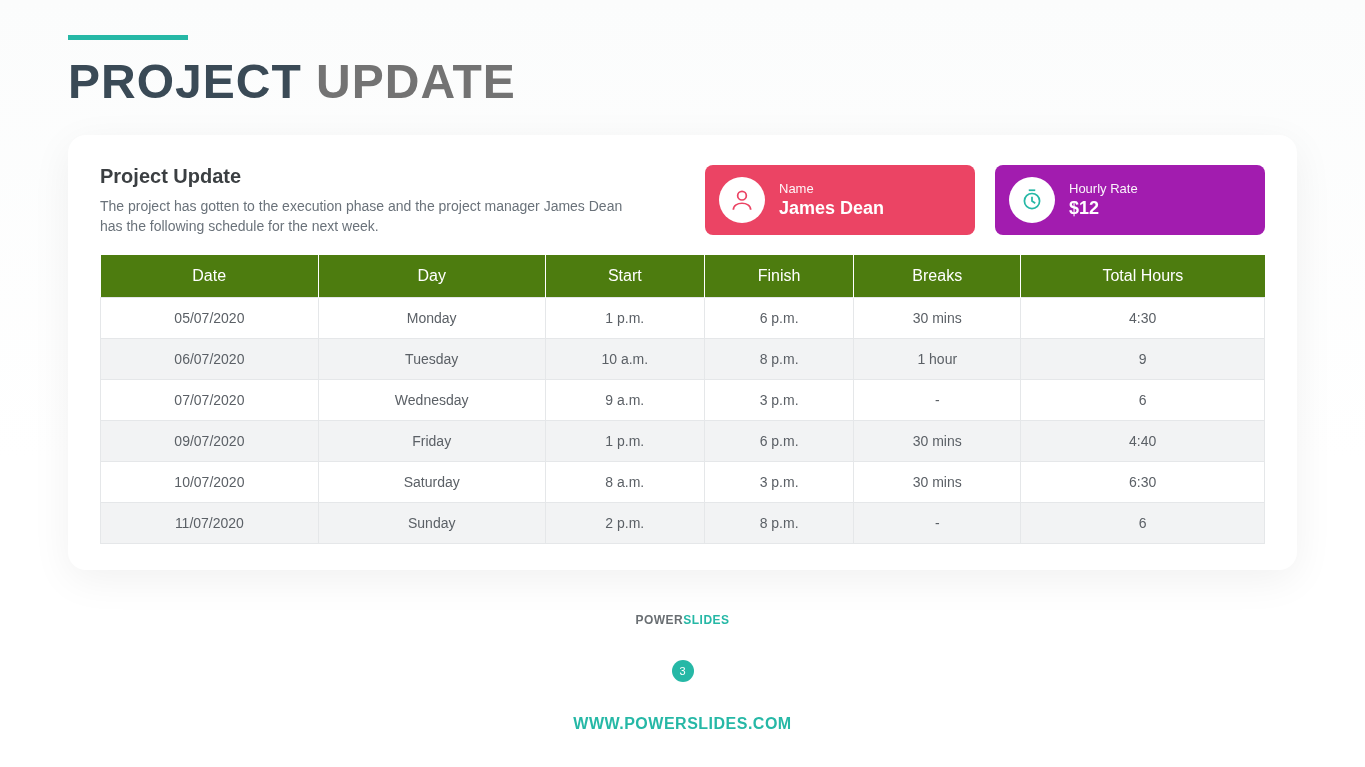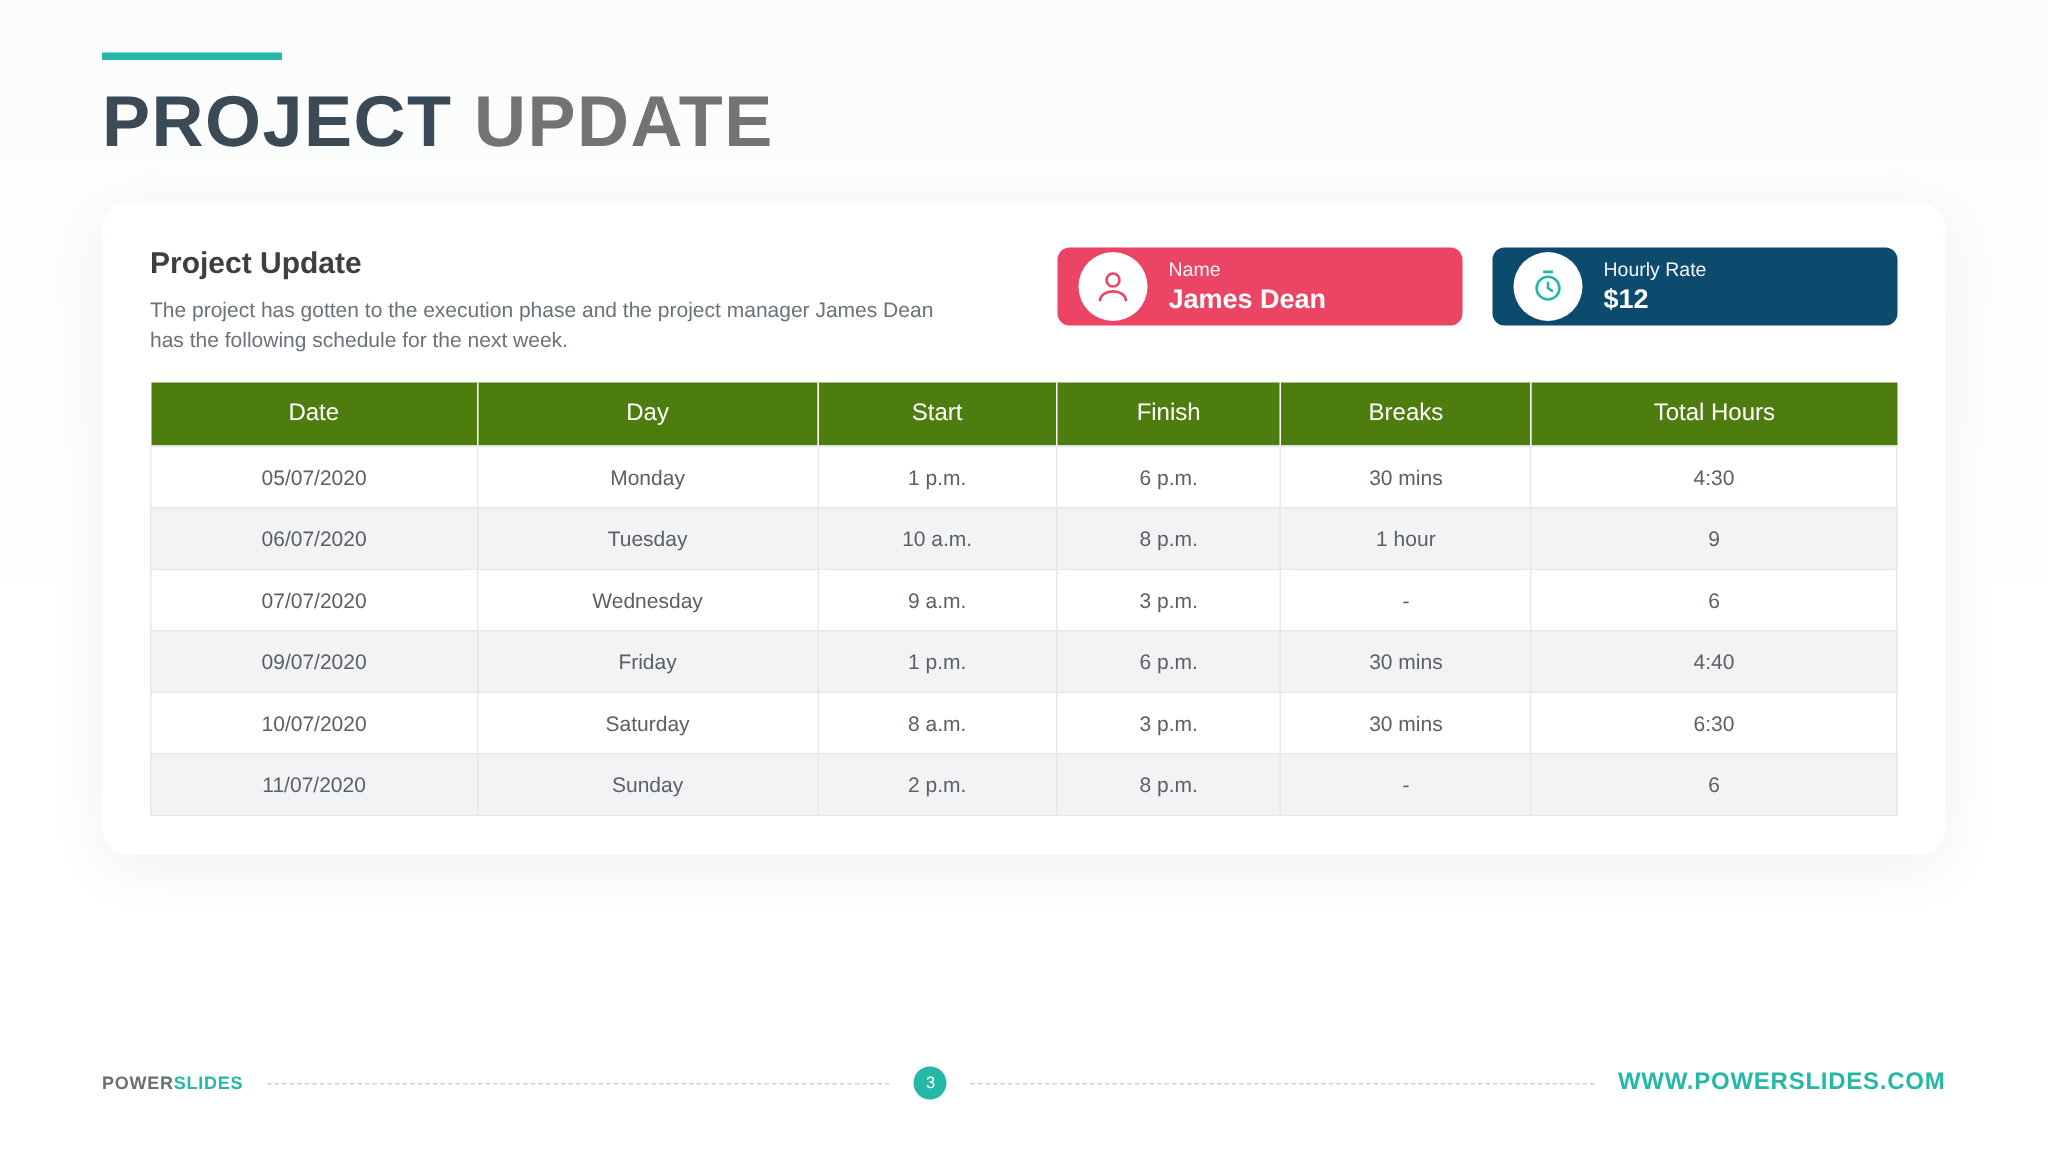--- a/index.html
+++ b/index.html
@@ -55,24 +55,24 @@
     max-width: 540px;
   }
   .pill {
     display: flex;
     align-items: center;
     gap: 14px;
     padding: 12px 28px 12px 14px;
     border-radius: 8px;
     color: #fff;
     min-width: 270px;
-    height: 52px;
+    height: 70px;
   }
   .pill.pink { background: #eb4464; }
-  .pill.teal { background: #0c4a6e; }
+  .pill.teal { background: #a21caf; }
   .pill .icon-circle {
     width: 46px;
     height: 46px;
     background: #fff;
     border-radius: 50%;
     display: flex;
     align-items: center;
     justify-content: center;
   }
   .pill .label { font-size: 13px; opacity: 0.95; }
@@ -106,20 +106,21 @@
   tbody tr:nth-child(odd) td { background: #fff; }
 
   .footer {
     position: absolute;
     left: 68px;
     right: 68px;
     bottom: 34px;
     display: flex;
     align-items: center;
     gap: 16px;
+    flex-direction: column;
   }
   .footer .brand {
     font-size: 12px;
     font-weight: 700;
     letter-spacing: 0.5px;
     color: #6a6f73;
   }
   .footer .brand .accent { color: #26b8a6; }
   .footer .line {
     flex: 1;

